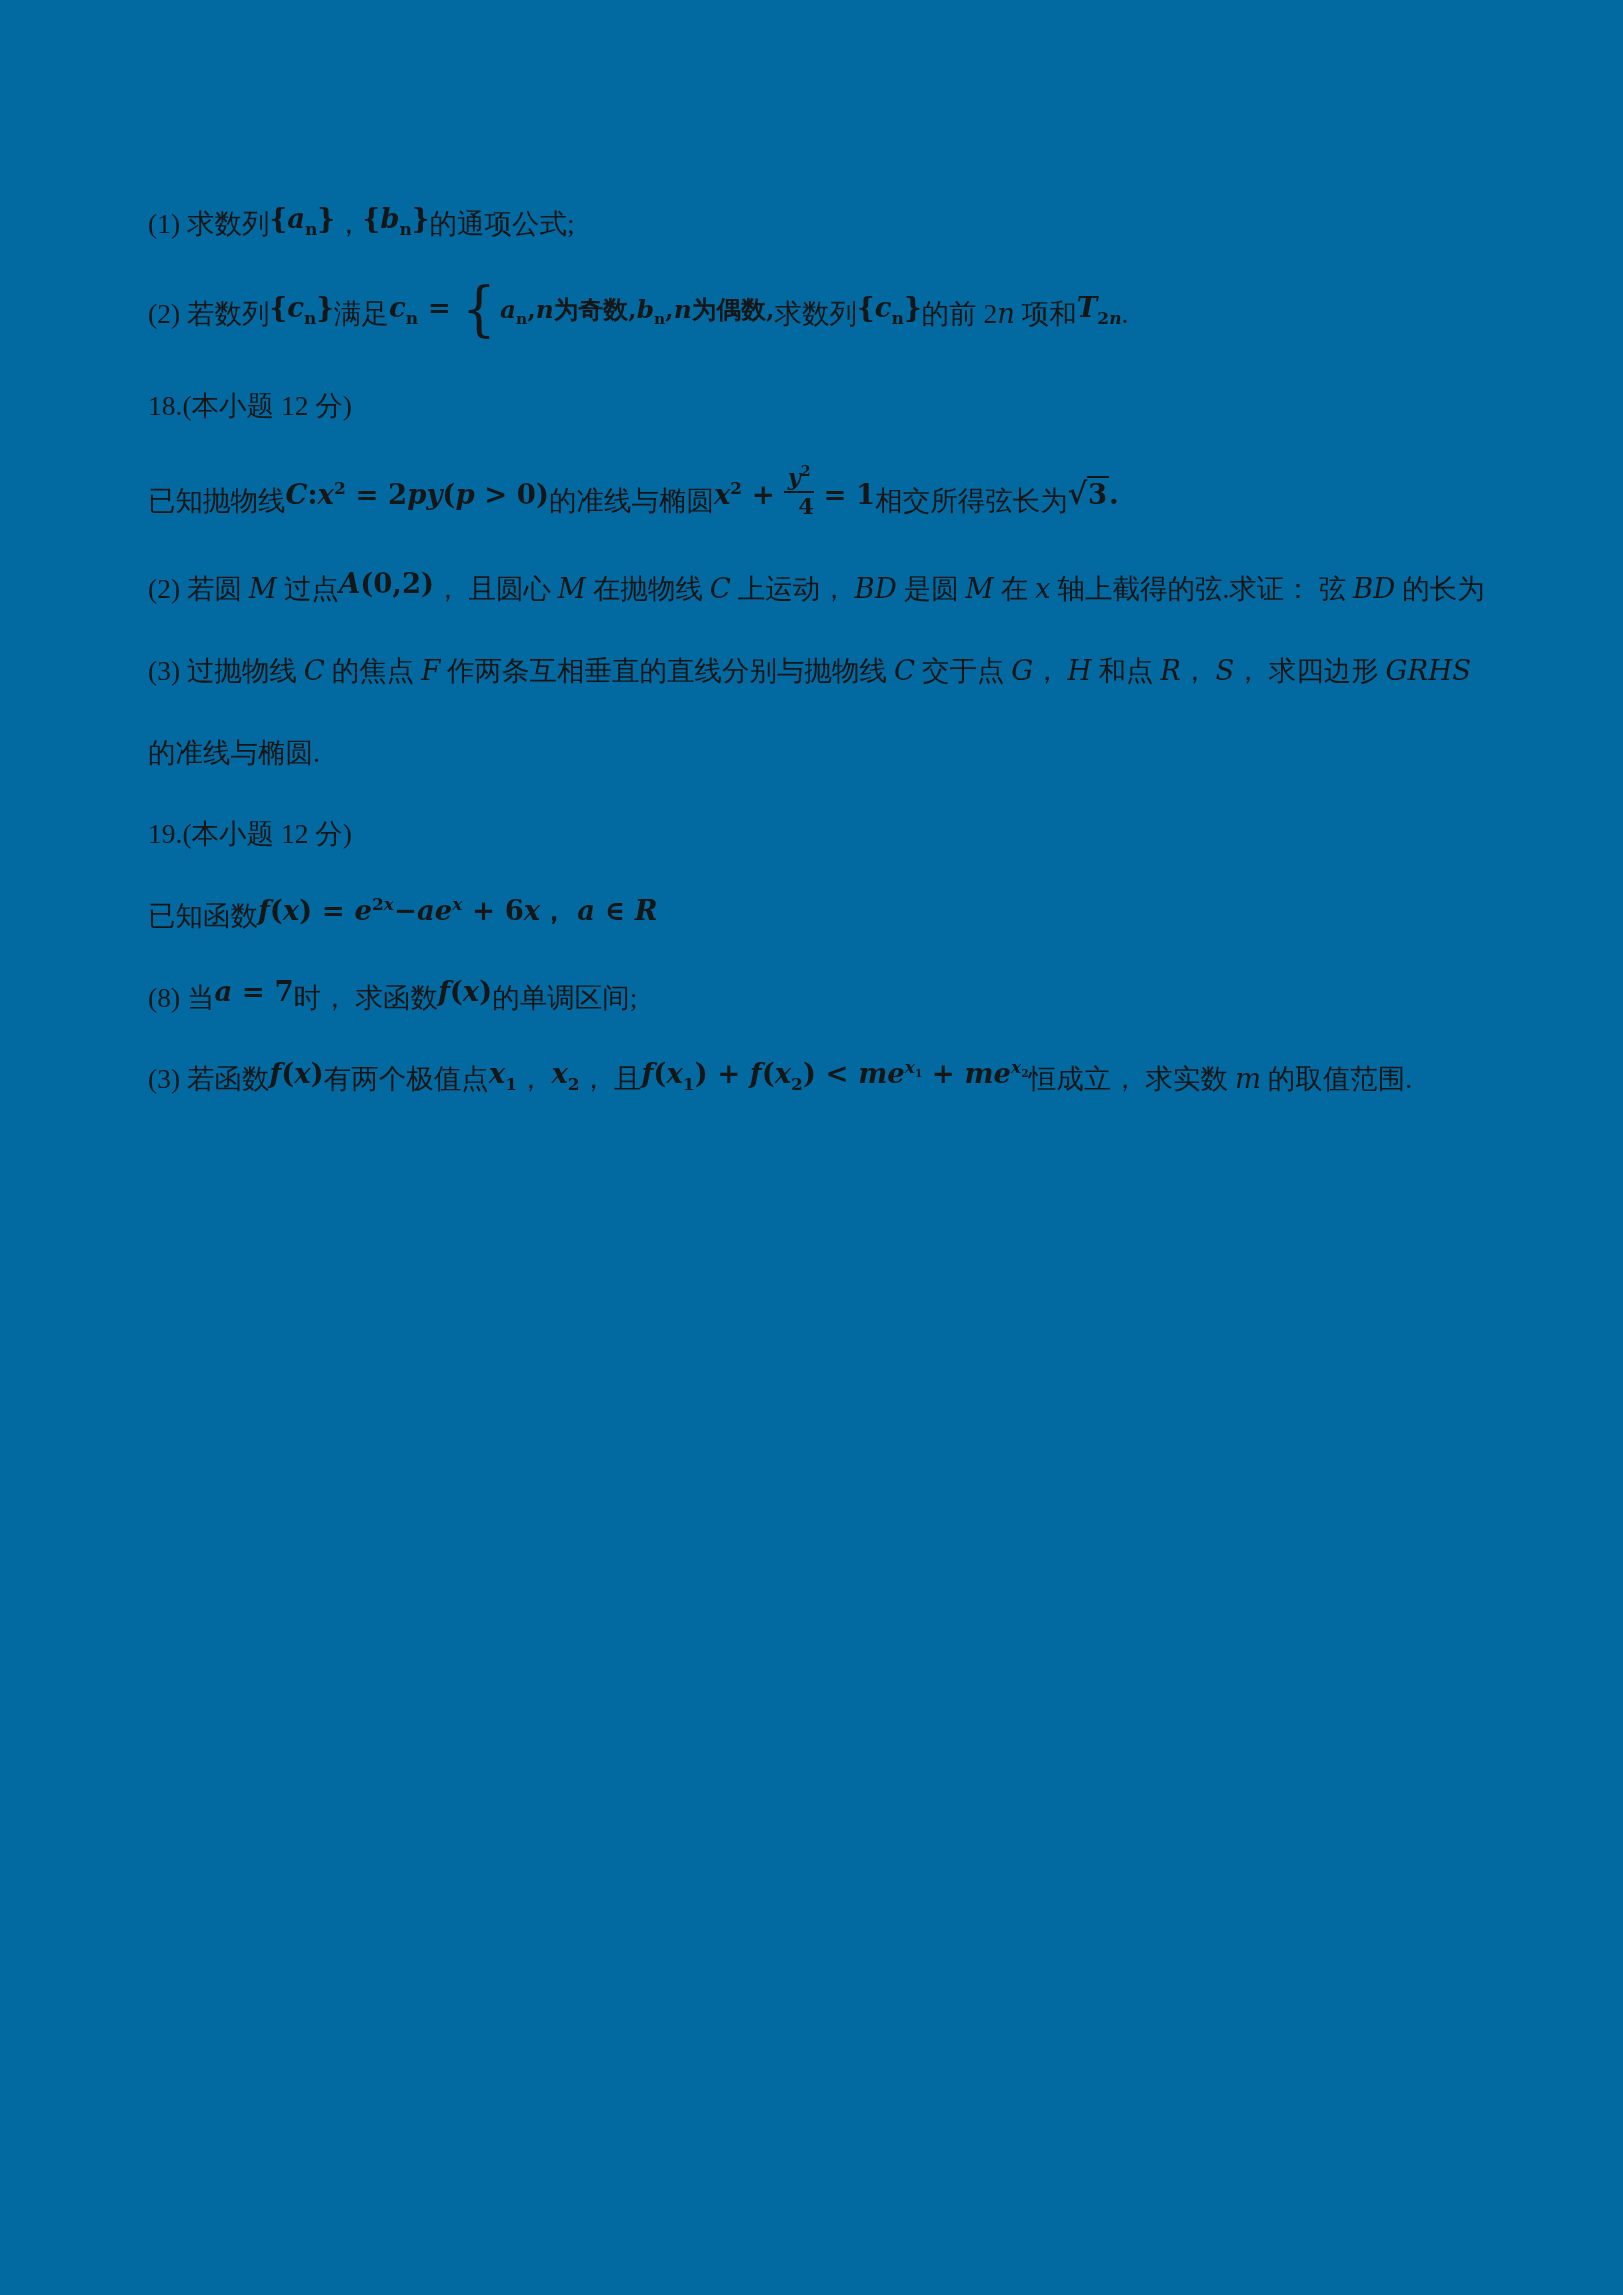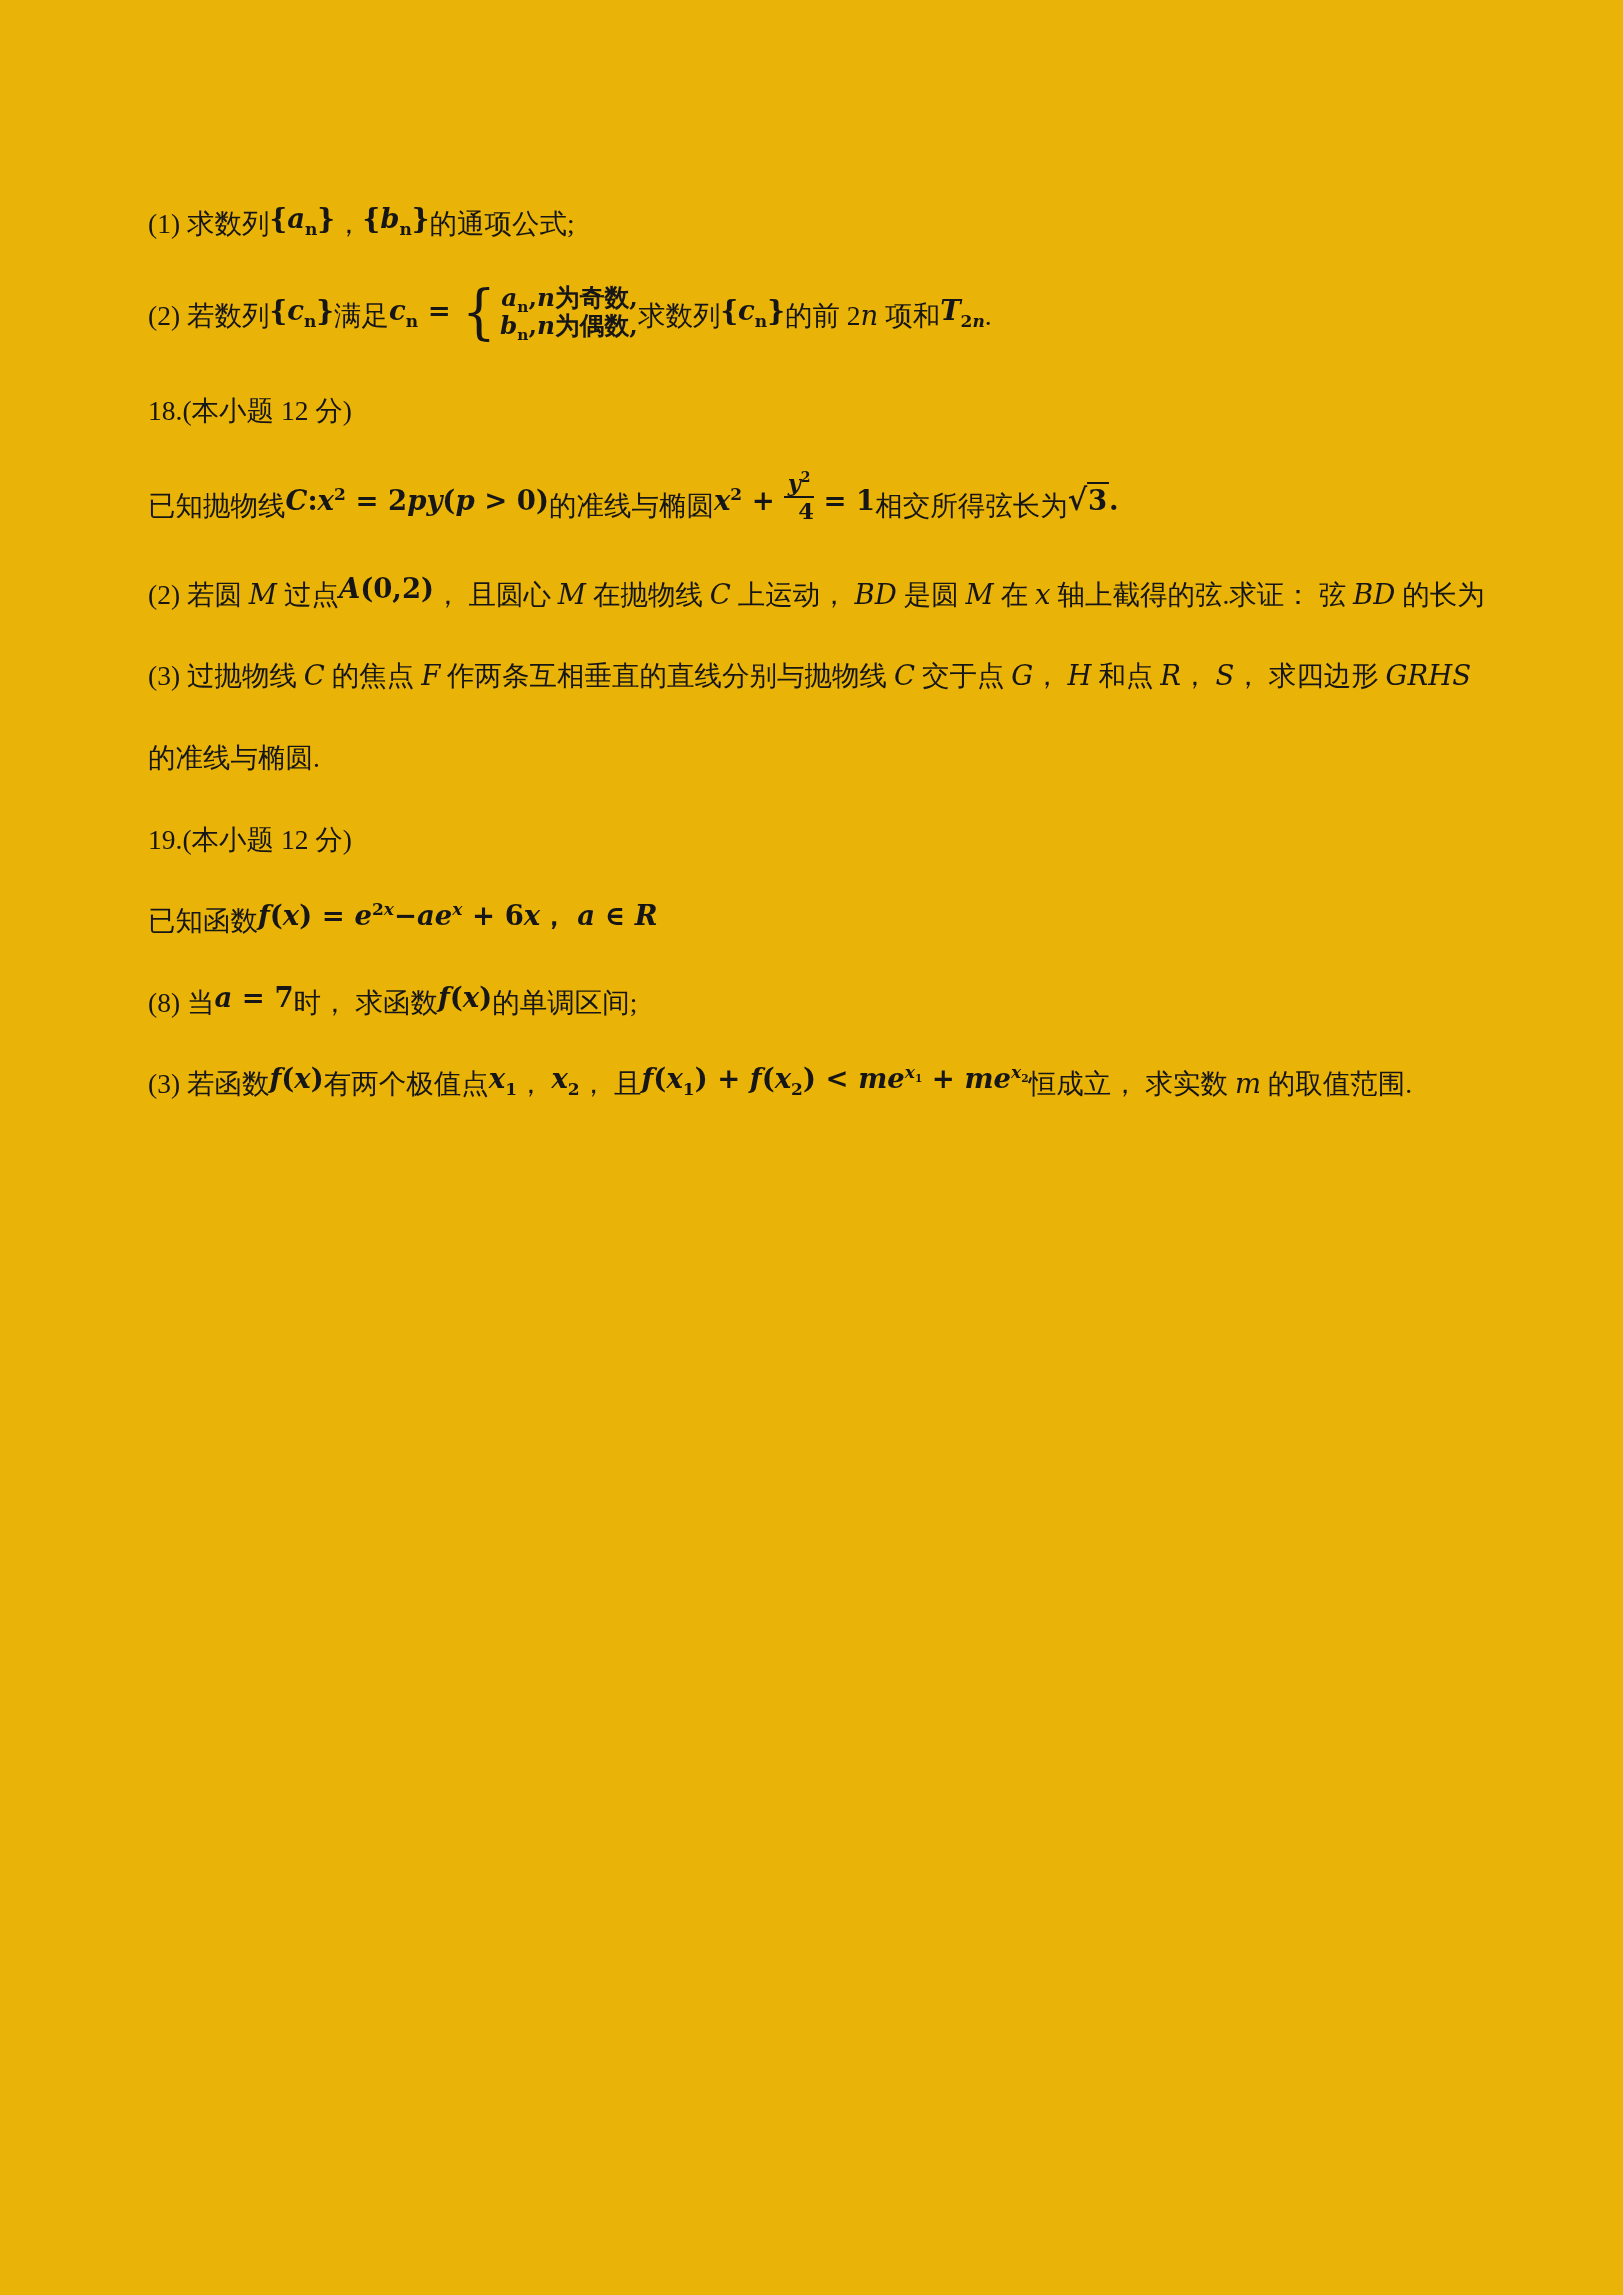--- a/index.html
+++ b/index.html
@@ -1,19 +1,19 @@
 <!DOCTYPE html>
 <html style="font-size:10.5px"><head>
 <meta charset="utf-8">
 <style>
   html,body{margin:0;padding:0;background:#e8e8e8;}
   .page{
     position:relative;
     width:1623px;height:2295px;
-    background:#eab308;
+    background:#0369a1;
     overflow:hidden;
     font-family:"Liberation Serif","DejaVu Serif",serif;
   }
   .content{
     position:absolute;
     left:148px;top:208px;width:1339px;
     color:#161616;
     font-size:27.5px;
     line-height:1.15;
   }
@@ -35,21 +35,21 @@
     display:inline-block;vertical-align:-9.2px;
     text-align:right;line-height:1.05;font-size:82%;
   }
   .frac .num{display:block;border-bottom:2px solid currentColor;padding:0 3.3px 1.3px 3.3px;}
   .frac .den{display:block;padding-top:1.3px;}
   .cases{display:inline-flex;align-items:center;vertical-align:middle;}
   .cases .brace{
     font-size:215%;font-weight:normal;line-height:0.85;
     margin-right:2px;transform:scaleX(0.9);
   }
-  .cases .rows{display:inline-flex;flex-direction:column;font-size:90%;line-height:1.12;align-items:flex-end;}
+  .cases .rows{display:inline-flex;flex-direction:row;font-size:90%;line-height:1.12;align-items:flex-end;}
   .cases .crow{white-space:nowrap;}
   .sqrt{white-space:nowrap;}
   .sqrt .rad{font-size:108%;}
   .sqrt .sqrt-in{border-top:2px solid currentColor;padding:0 2px 0 0.7px;}
 </style>
 </head>
 <body>
 
 <div class="page">
   <div class="content" id="content">

